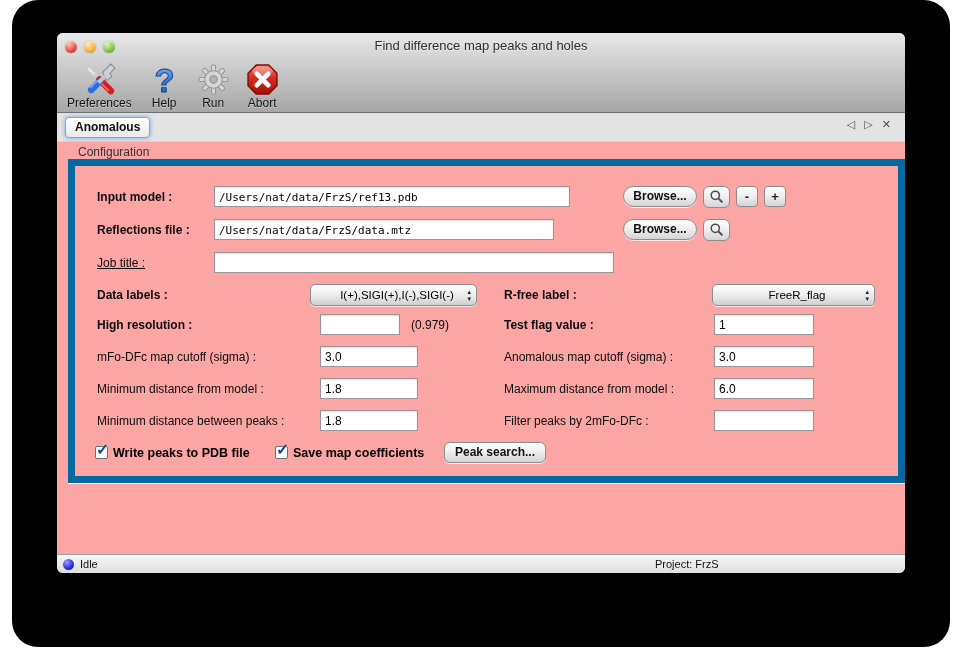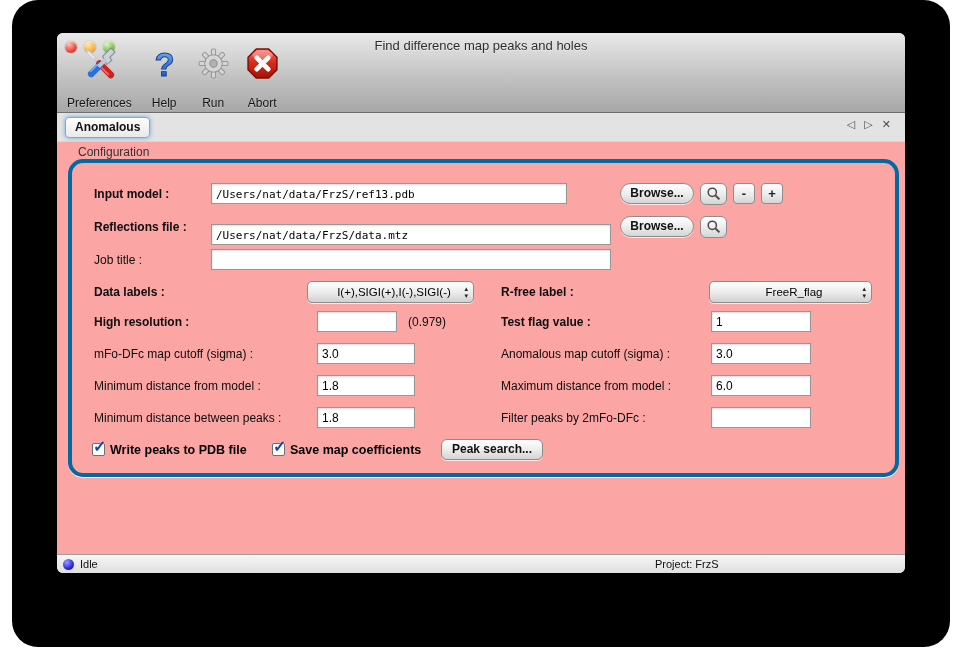--- a/index.html
+++ b/index.html
@@ -22,37 +22,37 @@
   .lights { position:absolute; left:8px; top:8px; display:flex; gap:7px; }
   .light { width:12px; height:12px; border-radius:50%; box-shadow:inset 0 1px 1px rgba(255,255,255,0.7), 0 0 1px rgba(0,0,0,0.6); }
   .light-red { background:radial-gradient(circle at 35% 28%, #ffc2b8, #e8473c 60%, #b93229); }
   .light-yellow { background:radial-gradient(circle at 35% 28%, #ffe9b0, #f5b13d 60%, #c98b1e); }
   .light-green { background:radial-gradient(circle at 35% 28%, #d8f6b8, #7cc04c 60%, #549428); }
 
   .toolbar { position:absolute; left:0; top:25px; right:0; bottom:0;
     display:flex; align-items:flex-end; padding:0 10px; gap:16px; }
   .tool { display:flex; flex-direction:column; align-items:center; margin-bottom:2px; cursor:default; }
   .tool svg { width:33px; height:33px; display:block; }
-  .tool-label { font-size:12px; color:#141414; margin-top:16px; text-shadow:0 1px 0 rgba(255,255,255,0.35); }
+  .tool-label { font-size:12px; color:#141414; margin-top:0; text-shadow:0 1px 0 rgba(255,255,255,0.35); }
 
   
   .tabbar { height:28px; background:#e3e3e3; border-bottom:1px solid #d6d6d6; position:relative; }
   .tab-active { position:absolute; left:8px; top:4px; height:19px; padding:0 9px;
     background:linear-gradient(#fefefe,#e9e9e9); border:1px solid #7fa8d4; border-radius:4px;
     box-shadow:0 0 4px rgba(100,155,220,0.9); font-size:12px; font-weight:bold; color:#111;
     line-height:19px; }
   .tab-controls { position:absolute; right:14px; top:5px; display:flex; gap:9px;
     font-size:11px; color:#4a4a4a; align-items:center; }
   .tab-controls span { cursor:default; }
 
   
   .content { position:relative; height:412px; background:#fca5a5; }
   .section-label { position:absolute; left:21px; top:3px; font-size:12px; color:#333; }
   .groupbox { position:absolute; left:11px; top:17px; width:823px; height:310px;
-    border:4px solid #0369a1; border-radius:15px; box-shadow:0 1px 0 rgba(255,255,255,0.9); }
+    border:7px solid #0369a1; border-radius:0; box-shadow:0 1px 0 rgba(255,255,255,0.9); }
 
   .row { position:absolute; left:0; right:0; height:22px; }
   .lbl { position:absolute; line-height:22px; font-size:12px; color:#0d0d0d; white-space:nowrap; }
   .b { font-weight:bold; }
 
   .ti { position:absolute; height:21px; border:1px solid #979797; background:#fff;
     font-size:12px; padding:1px 4px 0 4px; box-sizing:border-box; color:#000;
     box-shadow:inset 0 1px 2px rgba(0,0,0,0.14); font-family:"Liberation Sans", sans-serif; }
   .mono { font-family:"DejaVu Sans Mono", monospace; font-size:11px; }
 
@@ -191,32 +191,32 @@
             <circle cx="6.3" cy="6.3" r="4.1" fill="none" stroke="#4a4a4a" stroke-width="1.5"></circle>
             <line x1="9.4" y1="9.4" x2="13.4" y2="13.4" stroke="#4a4a4a" stroke-width="2"></line>
           </svg>
         </div>
         <div class="sqbtn" style="left:661px;">-</div>
         <div class="sqbtn" style="left:689px;">+</div>
       </div>
 
       <div class="row" style="top:53px;">
         <span class="lbl b" style="left:22px;">Reflections file :</span>
-        <input class="ti mono" style="left: 139px; width: 400px; margin-top: 8px;" value="/Users/nat/data/FrzS/data.mtz">
+        <input class="ti mono" style="left: 139px; width: 340px;" value="/Users/nat/data/FrzS/data.mtz">
         <div class="btn" style="left:548px; width:74px;">Browse...</div>
         <div class="iconbtn" style="left:628px;">
           <svg width="16" height="16" viewBox="0 0 16 16">
             <circle cx="6.3" cy="6.3" r="4.1" fill="none" stroke="#4a4a4a" stroke-width="1.5"></circle>
             <line x1="9.4" y1="9.4" x2="13.4" y2="13.4" stroke="#4a4a4a" stroke-width="2"></line>
           </svg>
         </div>
       </div>
 
       <div class="row" style="top:86px;">
-        <span class="lbl" style="left:22px;">Job title :</span>
+        <span class="lbl" style="left:22px;text-decoration:underline;">Job title :</span>
         <input class="ti" style="left: 139px; width: 400px;" value="">
       </div>
 
       <div class="row" style="top:118px;">
         <span class="lbl b" style="left:22px;">Data labels :</span>
         <div class="popup" style="left:235px; width:167px;">
           <span>I(+),SIGI(+),I(-),SIGI(-)</span>
           <span class="stepper">
             <span>▴</span>
               <span>▾</span>

